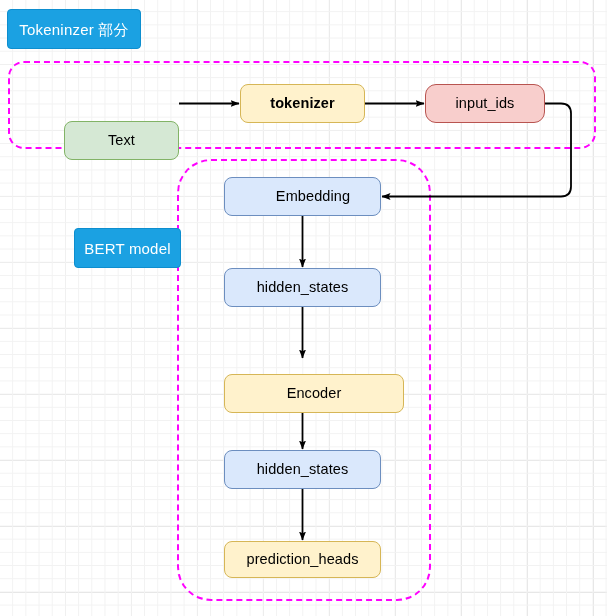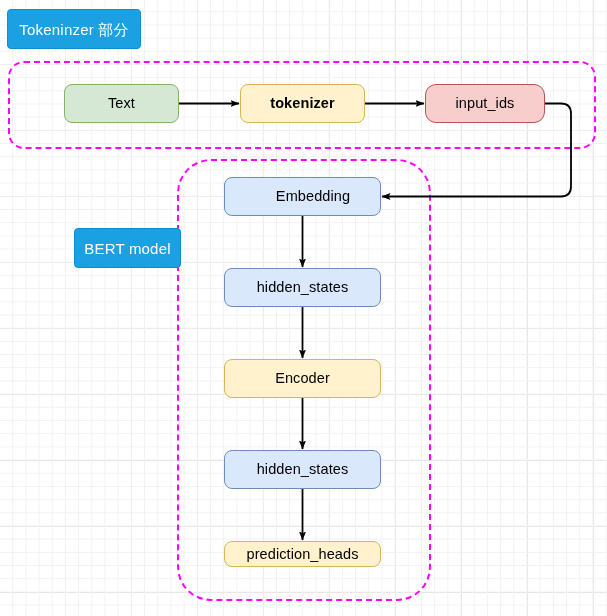--- a/index.html
+++ b/index.html
@@ -90,33 +90,33 @@
     border-width: 1.5px;
     border-style: solid;
     display: flex;
     align-items: center;
     justify-content: center;
     font-size: 14.5px;
     color: #000000;
     line-height: 1;
     letter-spacing: 0.1px;
   }
-  .node.green  { background: #d5e8d4; border-color: #82b366; }
+  .node.green  { background: #d5e8d4; border-color: #82b366; margin-top: 37px; }
   .node.yellow { background: #fff2cc; border-color: #d6b656; }
   .node.red    { background: #f8cecc; border-color: #b85450; border-radius: 11px; }
   .node.blue   { background: #dae8fc; border-color: #6c8ebf; }
 
   #node-text            { left: 64px;  top: 84px;  width: 115px; height: 39px; }
   #node-tokenizer       { left: 240px; top: 84px;  width: 125px; height: 39px; font-weight: bold; }
   #node-input-ids       { left: 425px; top: 84px;  width: 120px; height: 39px; }
   #node-embedding       { left: 224px; top: 177px; width: 157px; height: 39px; padding-left: 21px; }
   #node-hidden-states-1 { left: 224px; top: 268px; width: 157px; height: 39px; }
-  #node-encoder         { left: 224px; top: 359px; width: 157px; height: 39px; }
+  #node-encoder         { left: 224px; top: 374px; width: 180px; height: 39px; }
   #node-hidden-states-2 { left: 224px; top: 450px; width: 157px; height: 39px; }
-  #node-prediction-heads{ left: 224px; top: 541px; width: 157px; height: 26px; }
+  #node-prediction-heads{ left: 224px; top: 541px; width: 157px; height: 37px; }
 
   
   #connectors {
     position: absolute;
     left: 0;
     top: 0;
     width: 607px;
     height: 616px;
     pointer-events: none;
   }

